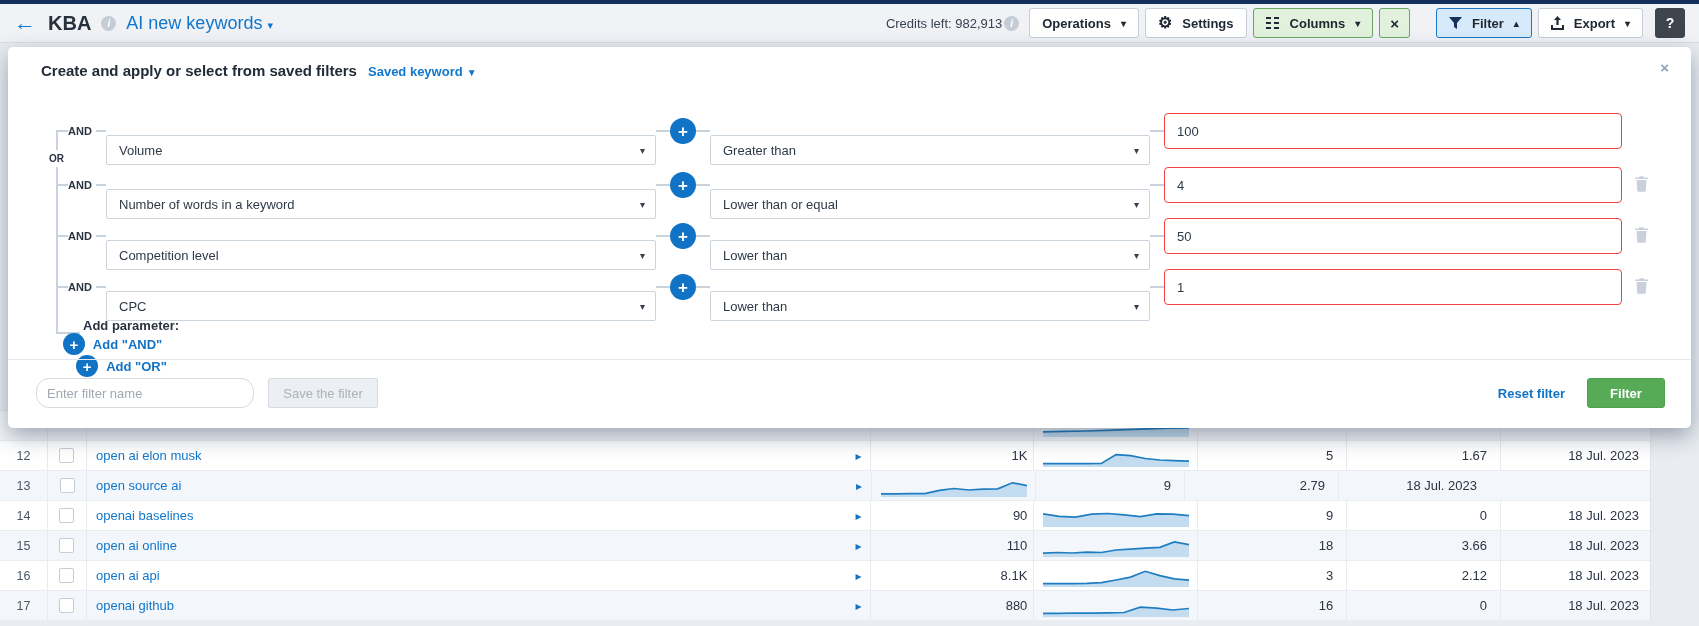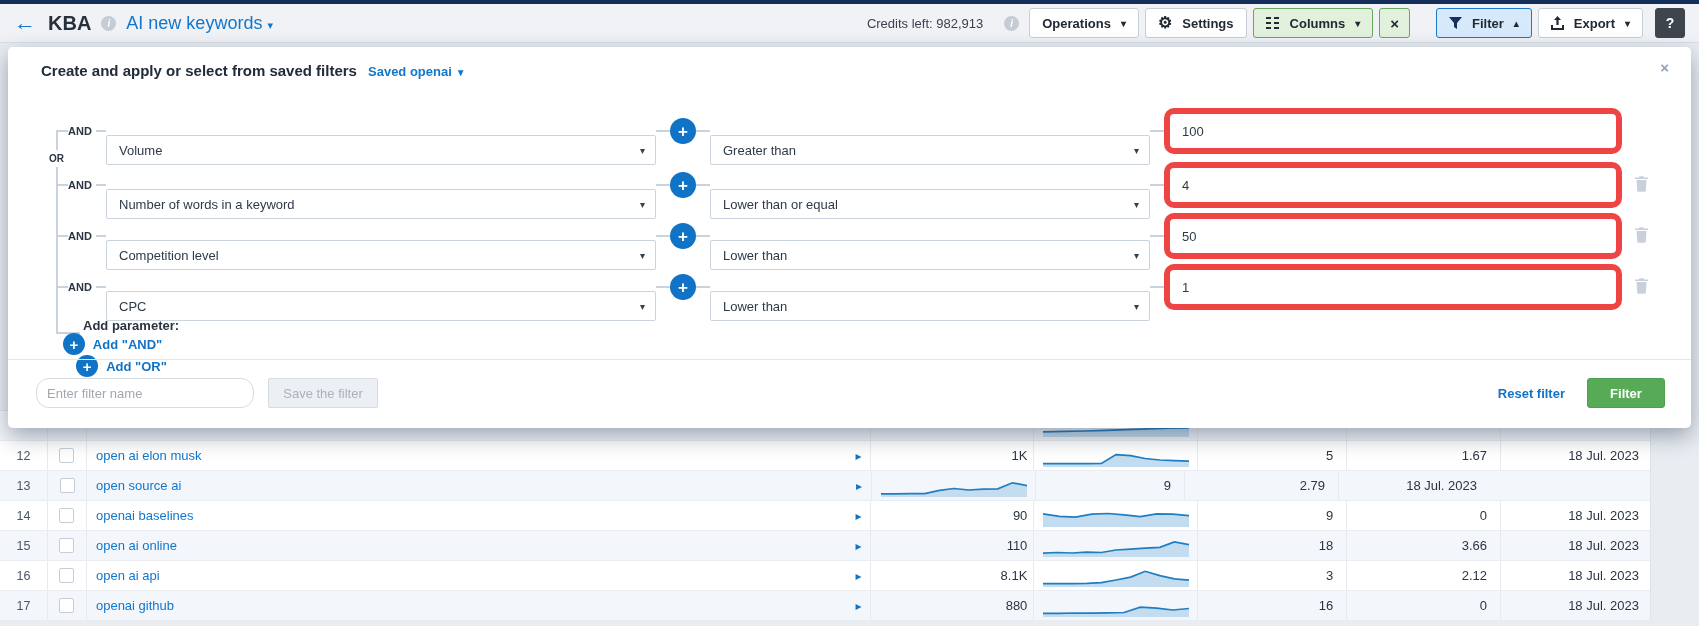--- a/index.html
+++ b/index.html
@@ -21,21 +21,21 @@
   .back-arrow { color:#1277cc; font-size:22px; line-height:1; margin-right:12px; cursor:pointer; }
   .project-name { font-size:20px; font-weight:bold; color:#27303d; margin-right:10px; }
   .info-dot {
     width:15px; height:15px; border-radius:50%; background:#c6ccd5; color:#fff;
     font-size:10px; font-weight:bold; display:inline-flex; align-items:center; justify-content:center;
     font-style:italic; margin-right:10px;
   }
   .report-title { font-size:18px; font-weight:500; color:#1277cc; cursor:pointer; }
   .report-title .caret { font-size:11px; margin-left:5px; }
   .tb-right { margin-left:auto; display:flex; align-items:center; gap:6px; }
-  .credits { font-size:13px; color:#39424e; margin-right:4px; display:flex; align-items:center; gap:21px; }
+  .credits { font-size:13px; color:#39424e; margin-right:4px; display:flex; align-items:center; gap:2px; }
   .credits .info-dot { margin:0; }
   .btn {
     height:30px; display:inline-flex; align-items:center; gap:10px;
     padding:0 12px; border:1px solid #c8cfd8; border-radius:3px;
     background:#fff; font-size:13px; font-weight:700; color:#202934; cursor:pointer;
     font-family:"Liberation Sans", sans-serif;
   }
   .btn .caret { font-size:10px; color:#202934; }
   .btn-green { background:#e1f1dc; border-color:#68a85e; }
   .btn-blue  { background:#d7eafb; border-color:#1b79c8; margin-left:20px; }
@@ -80,21 +80,21 @@
   .field-select { width:550px; }
   .cond-select  { width:440px; }
   .sel-text { font-size:13px; color:#2f3a47; }
   .sel-caret { font-size:10px; color:#37414d; }
   .plus-btn {
     width:26px; height:26px; border-radius:50%; background:#1173c6; border:none; flex:none;
     color:#fff; font-size:17px; font-weight:bold; line-height:1; cursor:pointer;
     display:flex; align-items:center; justify-content:center; font-family:"Liberation Sans", sans-serif;
   }
   .value-input {
-    width:458px; height:30px; border:6px solid #ef4444; border-radius:10px; flex:none;
+    width:458px; height:30px; border:1px solid #ef4444; border-radius:4px; flex:none;
     padding:17px 12px; font-size:13px; color:#2f3a47; font-family:"Liberation Sans", sans-serif;
   }
   .trash-btn { background:none; border:none; margin-left:12px; cursor:pointer; height:20px; }
   .addparam-row { position:absolute; left:0; top:271px; height:30px; display:flex; align-items:center;flex-direction:column; }
   .addparam-label { margin-left:75px; font-size:13px; font-weight:bold; color:#2b3442; }
   .add-link { display:flex; align-items:center; gap:8px; cursor:pointer; }
   .add-link .plus-btn { width:22px; height:22px; font-size:15px; }
   .add-link .add-text { font-size:13px; font-weight:bold; color:#1173c6; }
   .al-and { margin-left:38px; } .al-or { margin-left:56px; }
   .panel-divider { position:absolute; left:0; right:0; top:312px; height:1px; background:#e3e7ec; }
@@ -349,21 +349,21 @@
         </svg>
     </div>
     <div class="c-m1 cell-num">16</div>
     <div class="c-m2 cell-num">0</div>
     <div class="c-date cell-num">18 Jul. 2023</div>
   </div>
 </div>
 
 <div class="panel">
   <div class="panel-title">Create and apply or select from saved filters</div>
-  <div class="saved-filters"><span>Saved openai</span><span class="caret">▼</span></div>
+  <div class="saved-filters"><span>Saved keyword</span><span class="caret">▼</span></div>
   <button class="panel-close"><span>×</span></button>
 
   <div class="tree-v"></div>
   <div class="stub" style="top:83px;"></div>
   <div class="stub" style="top:137px;"></div>
   <div class="stub" style="top:188px;"></div>
   <div class="stub" style="top:239px;"></div>
   <div class="stub stub-add" style="top:285px;"></div>
   <div class="or-label">OR</div>
 

